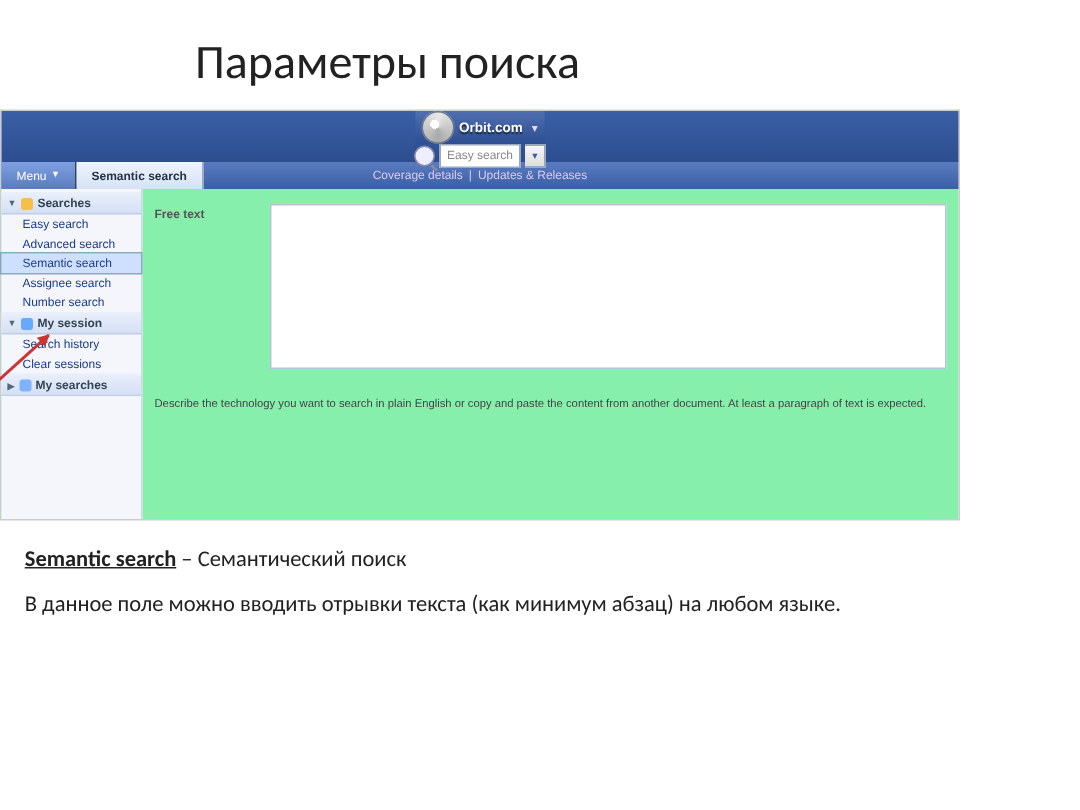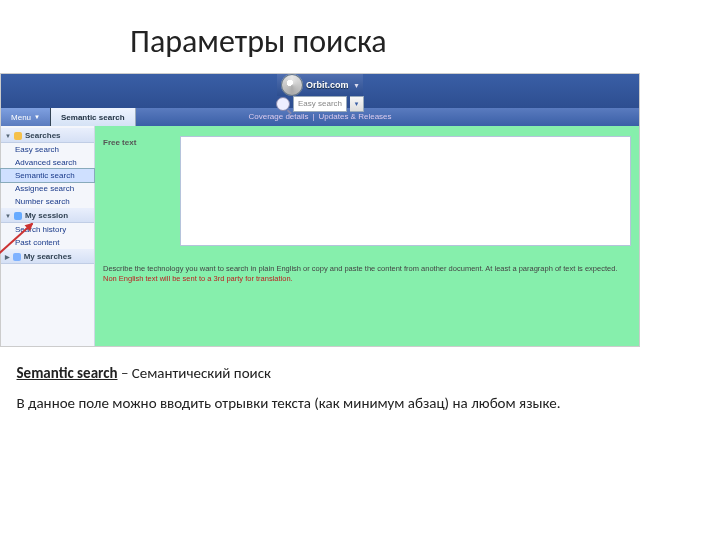--- a/index.html
+++ b/index.html
@@ -90,36 +90,35 @@
         <div class="side-item sel">Semantic search</div>
         <div class="side-item">Assignee search</div>
         <div class="side-item">Number search</div>
 
         <div class="side-head">
           <span class="tri">▼</span>
           <span class="icon-dot" style="background:#66aaff"></span>
           <span>My session</span>
         </div>
         <div class="side-item">Search history</div>
-        <div class="side-item">Past content</div>
+        <div class="side-item">Clear sessions</div>
 
         <div class="side-head">
           <span class="tri">▶</span>
           <span class="icon-dot" style="background:#7fb2ff"></span>
           <span>My searches</span>
         </div>
       </div>
 
       <div class="main">
         <div class="field-row">
           <div class="field-label">Free text</div>
           <div class="textarea"></div>
         </div>
         <div class="hint1">Describe the technology you want to search in plain English or copy and paste the content from another document. At least a paragraph of text is expected.</div>
-        <div class="hint2">Non English text will be sent to a 3rd party for translation.</div>
       </div>
     </div>
   </div>
 
   <div class="caption">
     <div>
       <span class="b">Semantic search</span>
       <span> – </span>
       <span>Семантический поиск</span>
     </div>

